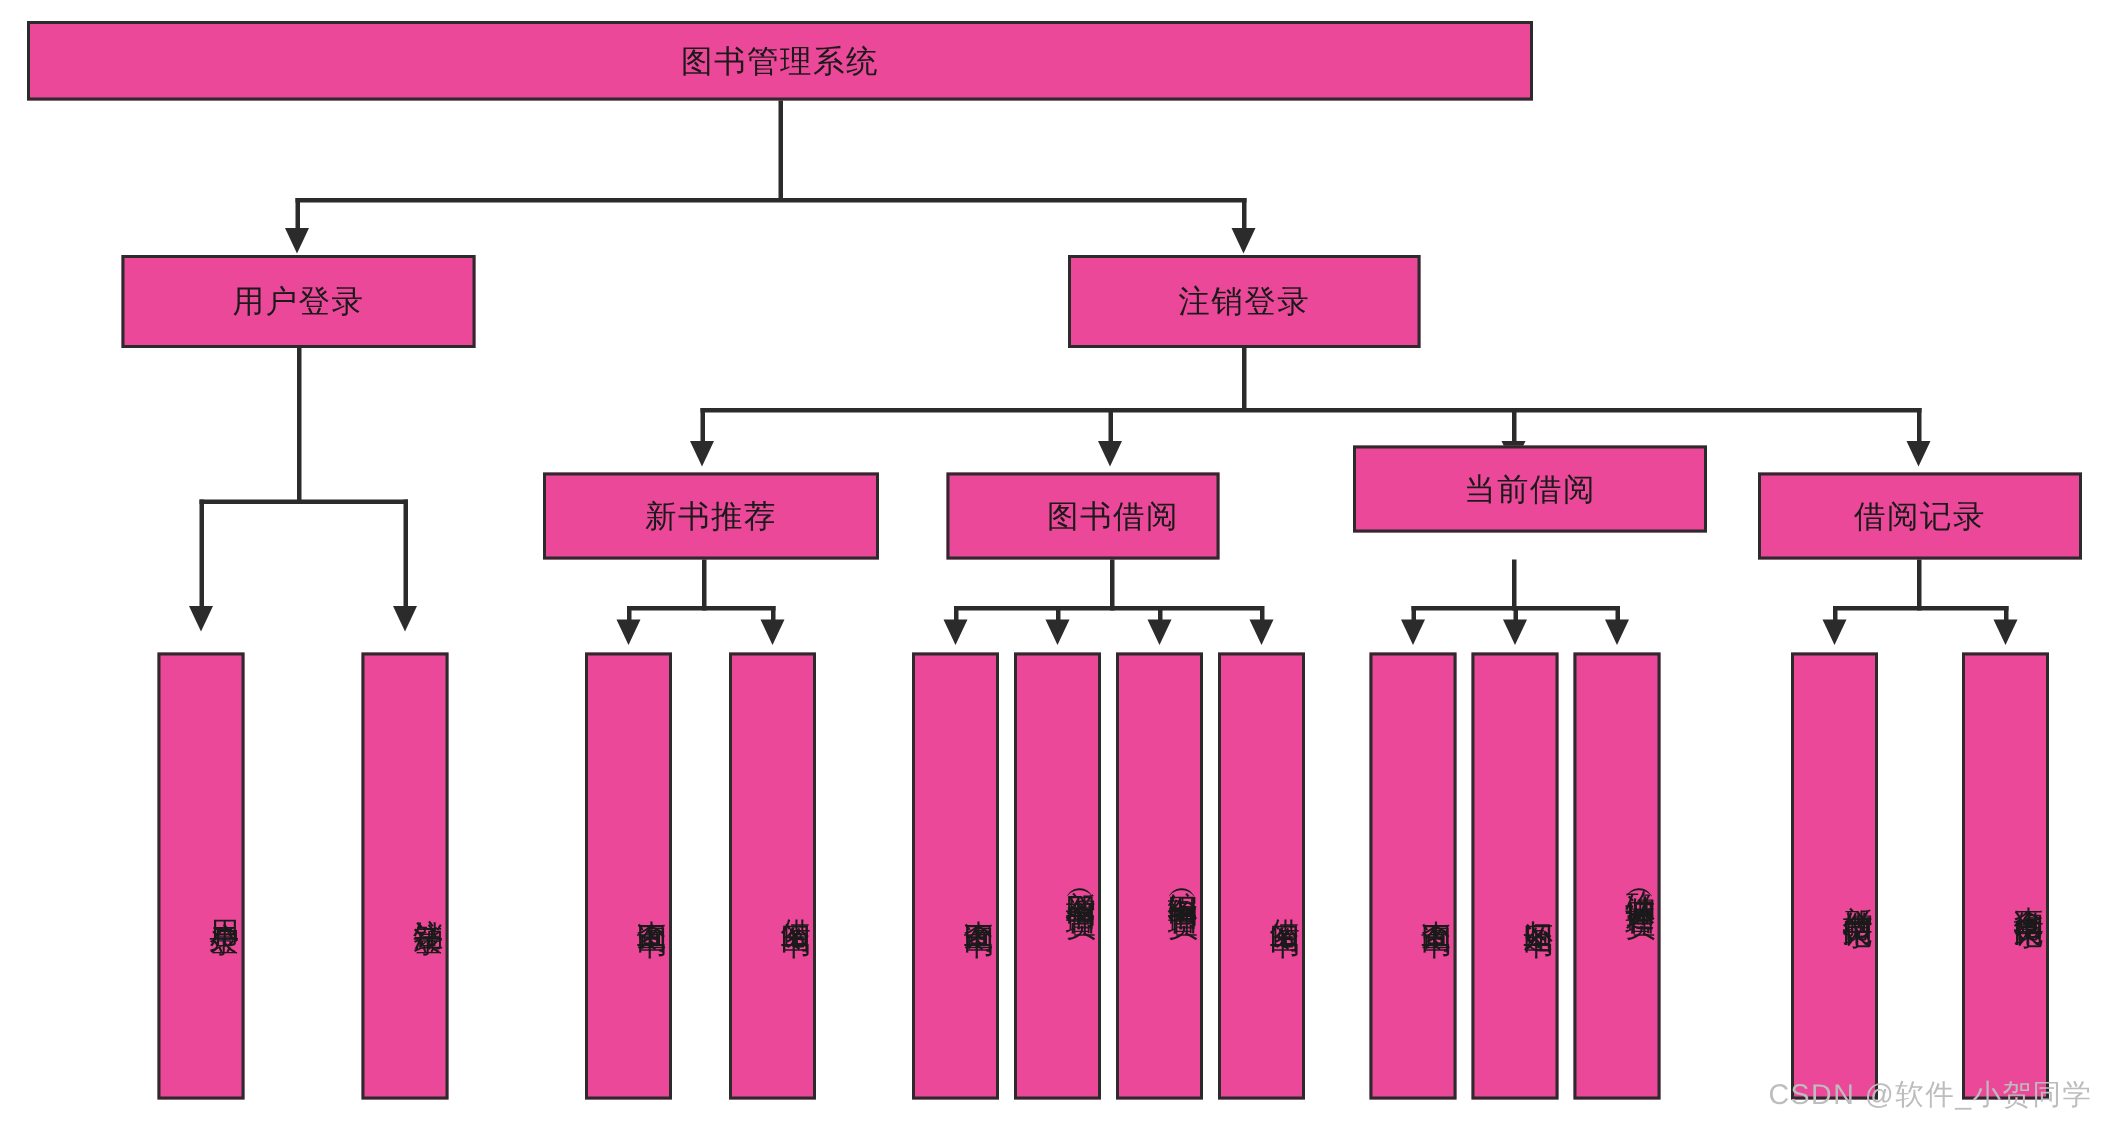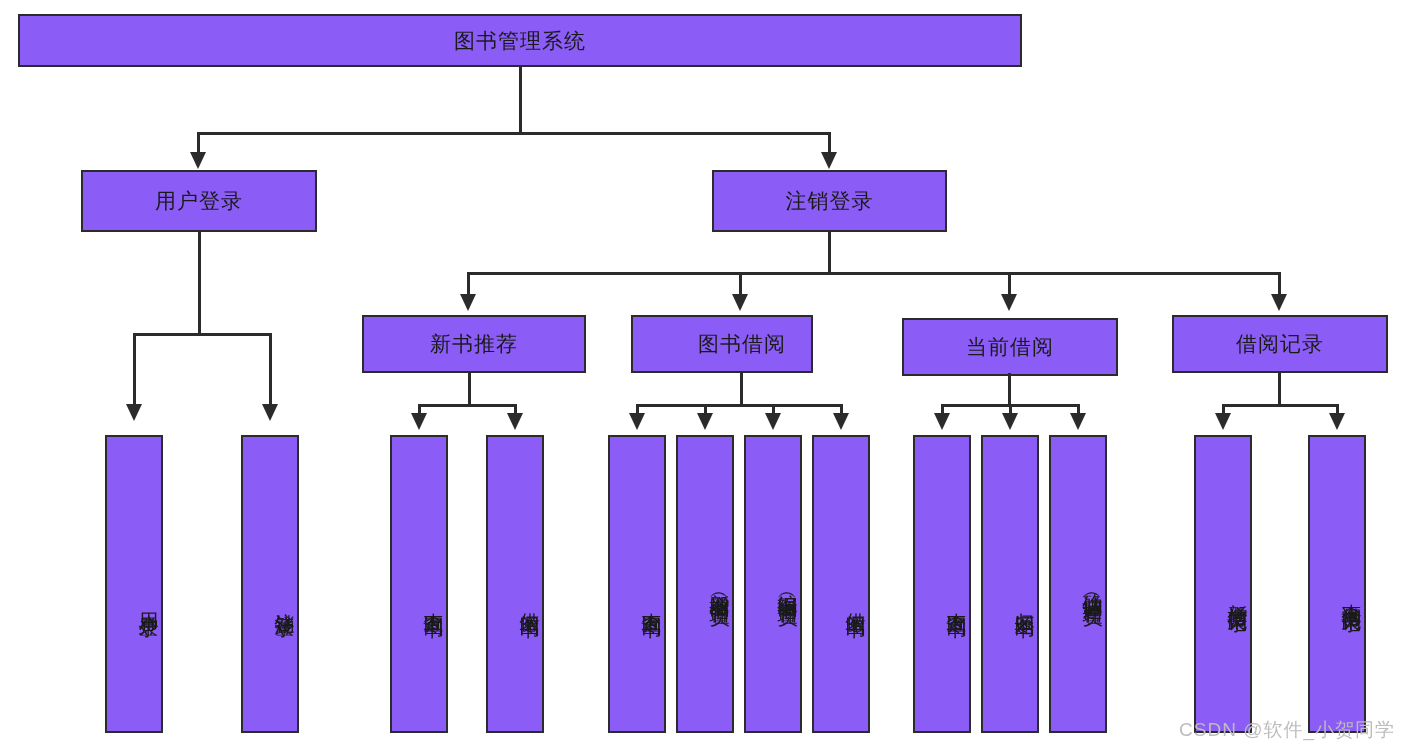--- a/index.html
+++ b/index.html
@@ -1,18 +1,18 @@
 <!DOCTYPE html>
 <html><head>
 <meta charset="utf-8">
 <style>
   html,body{margin:0;padding:0;background:#ffffff;}
   body{font-family:"Liberation Sans","DejaVu Sans",sans-serif;}
   #canvas{position:relative;width:1405px;height:747px;background:#fff;overflow:hidden;}
-  .node{position:absolute;box-sizing:border-box;border:2.5px solid #2b2b2b;background:#8b5cf6;
+  .node{position:absolute;box-sizing:border-box;border:2.5px solid #2b2b2b;background:#ec4899;
         display:flex;align-items:center;justify-content:center;color:#1a1a1a;}
   .node.h{font-size:21px;letter-spacing:1px;}
   .node.leaf{writing-mode:vertical-rl;text-orientation:upright;font-size:20px;line-height:1.22;
              align-items:flex-start;justify-content:center;padding-top:34px;letter-spacing:2px;}
   .edge{position:absolute;background:#2b2b2b;}
   .edge.v{width:3px;}
   .edge.h{height:3px;}
   .arrow{position:absolute;width:0;height:0;border-left:8px solid transparent;
          border-right:8px solid transparent;border-top:17px solid #2b2b2b;}
   #watermark{position:absolute;right:10px;bottom:4px;font-size:19px;color:#bdbdbd;
@@ -52,21 +52,21 @@
   <div class="arrow" style="left:460px;top:294px;"></div>
   <div class="edge v" style="left:739px;top:272px;height:25px;"></div>
   <div class="arrow" style="left:732px;top:294px;"></div>
   <div class="edge v" style="left:1008px;top:272px;height:25px;"></div>
   <div class="arrow" style="left:1001px;top:294px;"></div>
   <div class="edge v" style="left:1278px;top:272px;height:25px;"></div>
   <div class="arrow" style="left:1271px;top:294px;"></div>
 
   <div class="node h" style="left:362px;top:315px;width:224px;height:58px;">新书推荐</div>
   <div class="node h" style="left:631px;top:315px;width:182px;height:58px;padding-left:40px;">图书借阅</div>
-  <div class="node h" style="left:902px;top:318px;width:216px;height:58px;">当前借阅</div>
+  <div class="node h" style="left:902px;top:297px;width:236px;height:58px;">当前借阅</div>
   <div class="node h" style="left:1172px;top:315px;width:216px;height:58px;">借阅记录</div>
 
   <div class="edge v" style="left:468px;top:373px;height:34px;"></div>
   <div class="edge h" style="left:418px;top:404px;width:99px;"></div>
   <div class="edge v" style="left:418px;top:404px;height:12px;"></div>
   <div class="arrow" style="left:411px;top:413px;"></div>
   <div class="edge v" style="left:514px;top:404px;height:12px;"></div>
   <div class="arrow" style="left:507px;top:413px;"></div>
 
   <div class="edge v" style="left:740px;top:373px;height:34px;"></div>

